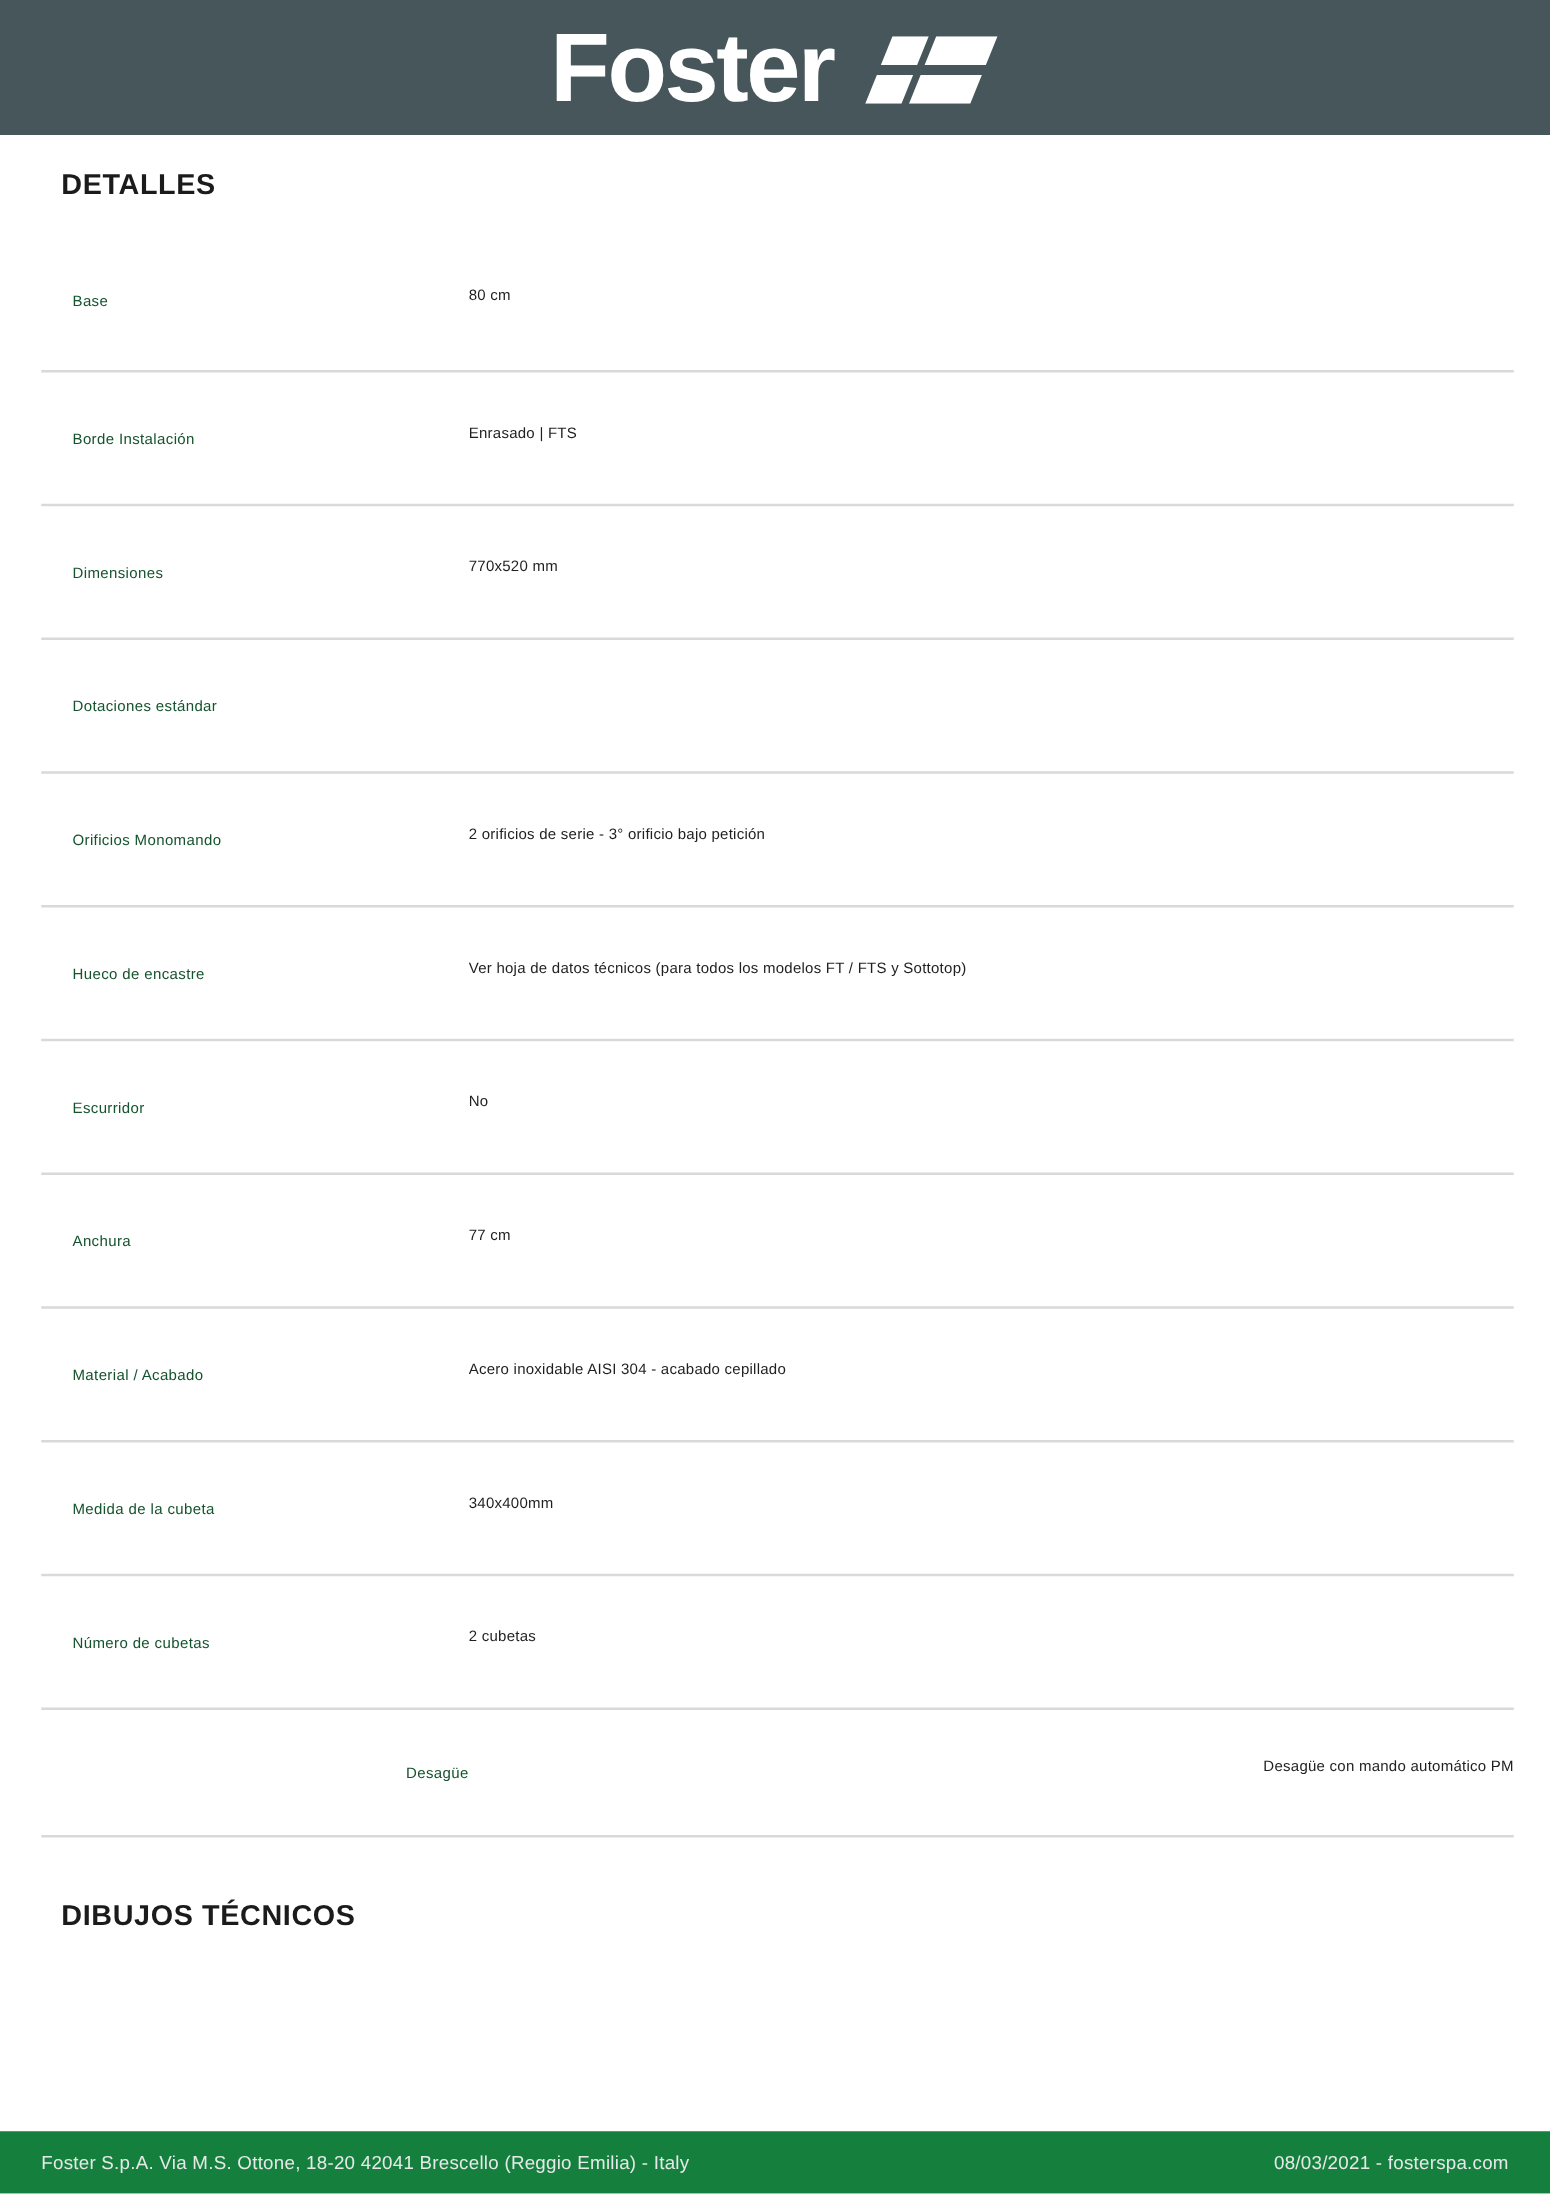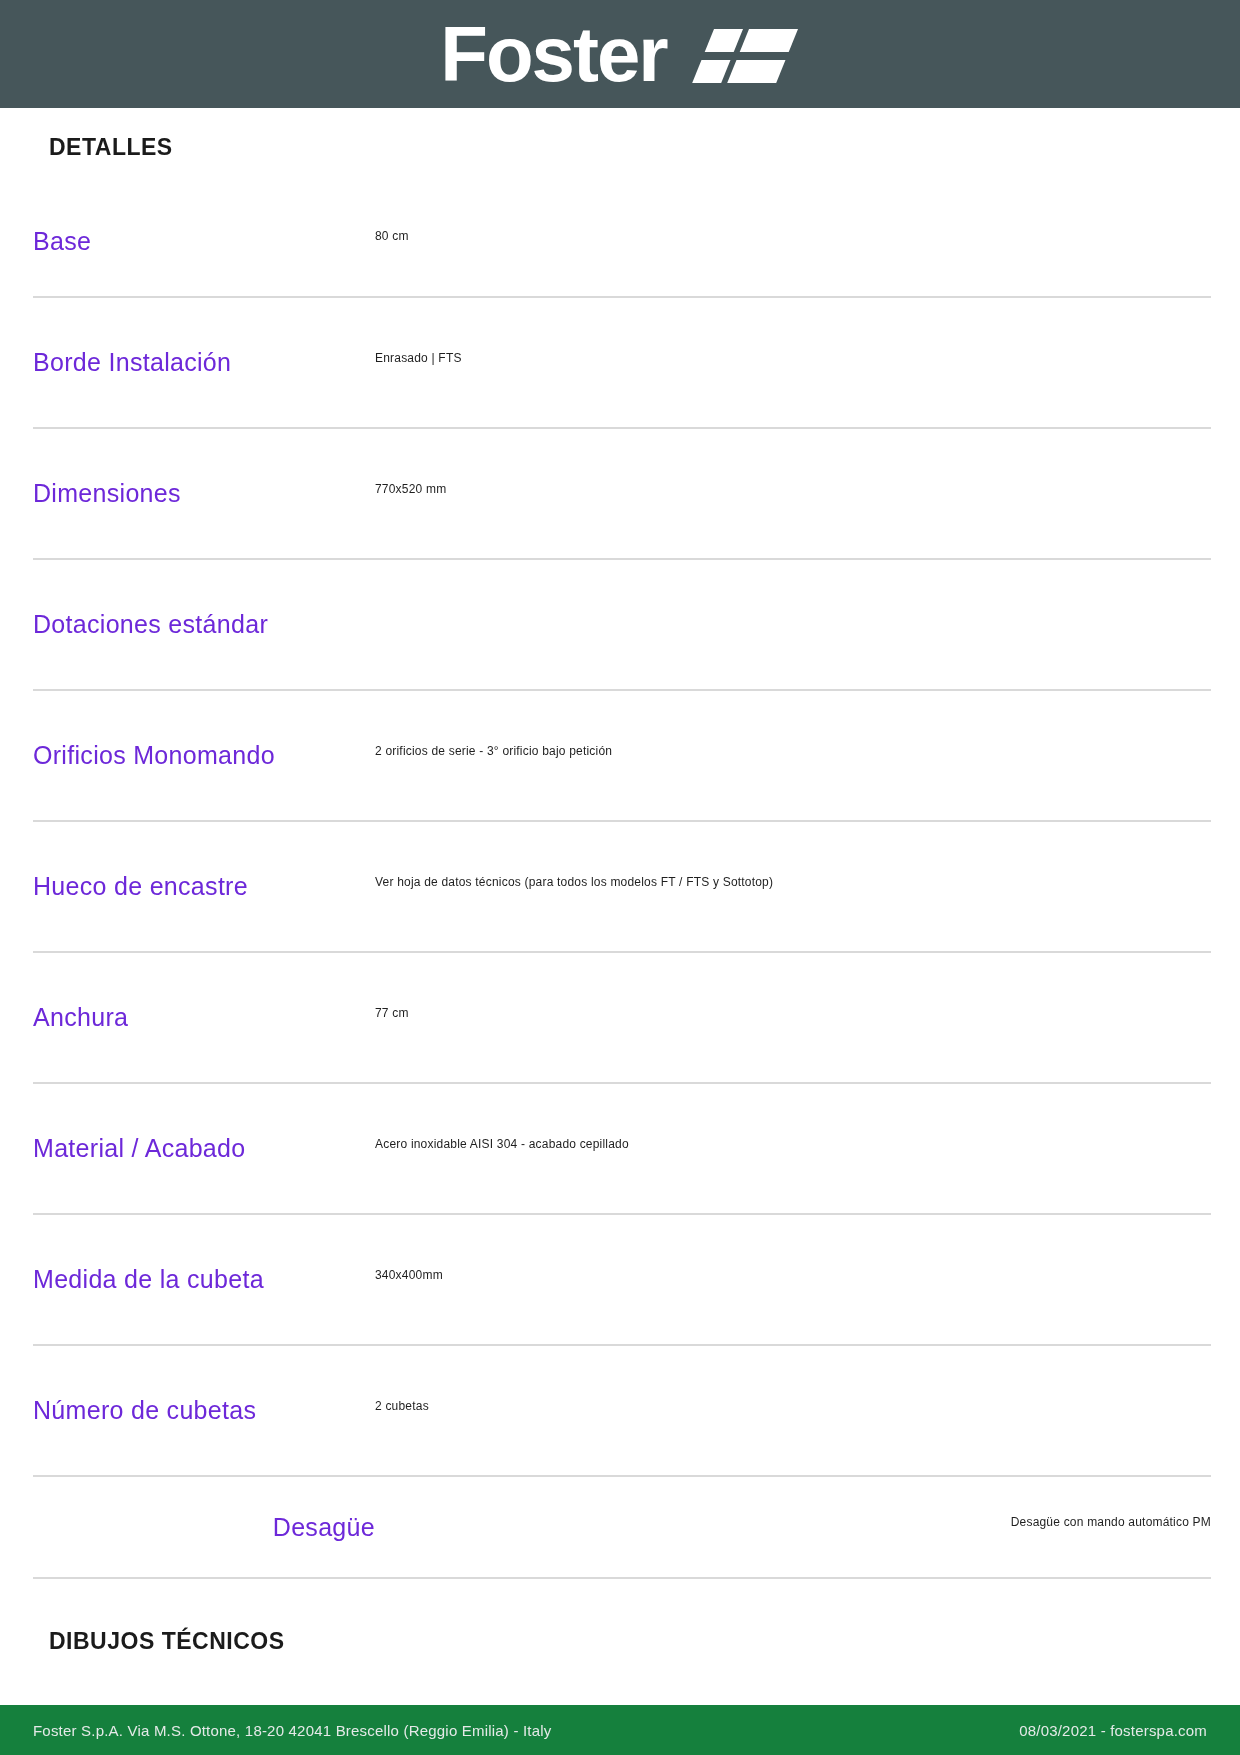--- a/index.html
+++ b/index.html
@@ -12,25 +12,25 @@
   .logo-text{color:#ffffff;font-weight:bold;font-size:78px;letter-spacing:-2px;line-height:normal;}
   .logo-icon{display:block;margin-top:3px;}
 
   
   .content{padding:0 29px 0 33px;}
   .section-heading{margin:16px;font-size:23px;font-weight:bold;color:#1b1b1b;letter-spacing:0.5px;line-height:28px;}
   .details-heading{margin-top:25px;margin-bottom:25px;}
   .drawings-heading{margin-top:48px;}
 
   .spec-table{width:100%;}
-  .spec-row{box-sizing:border-box;height:131px;border-bottom:2px solid #d9d9d9;
+  .spec-row{box-sizing:border-box;height:107px;border-bottom:2px solid #d9d9d9;
             display:grid;grid-template-columns:342px 1fr;align-items:center;}
   .spec-row:first-child{height:112px;}
   .spec-row:last-child{height:102px;text-align:right;}
-  .spec-label{font-size:25px;color:#6d28d9;letter-spacing:0.3px;}
+  .spec-label{font-size:12px;color:#14532d;letter-spacing:0.3px;margin-left:25px;}
   .spec-value{font-size:12px;color:#1f1f1f;position:relative;top:-5px;letter-spacing:0.2px;}
 
   
   .footer{position:absolute;left:0;bottom:0;width:1240px;height:50px;background:#15803d;
           box-sizing:border-box;display:flex;align-items:center;justify-content:space-between;
           padding:0 33px;}
   .footer span{color:#e5e9e8;font-size:15px;letter-spacing:0.2px;}
 </style>
 </head>
 <body>
@@ -77,20 +77,24 @@
   <div class="spec-row">
     <div class="spec-label">Orificios Monomando</div>
     <div class="spec-value">2 orificios de serie - 3° orificio bajo petición</div>
   </div>
 
   <div class="spec-row">
     <div class="spec-label">Hueco de encastre</div>
     <div class="spec-value">Ver hoja de datos técnicos (para todos los modelos FT / FTS y Sottotop)</div>
   </div>
 
+  <div class="spec-row">
+    <div class="spec-label">Escurridor</div>
+    <div class="spec-value">No</div>
+  </div>
 
   <div class="spec-row">
     <div class="spec-label">Anchura</div>
     <div class="spec-value">77 cm</div>
   </div>
 
   <div class="spec-row">
     <div class="spec-label">Material / Acabado</div>
     <div class="spec-value">Acero inoxidable AISI 304 - acabado cepillado</div>
   </div>

